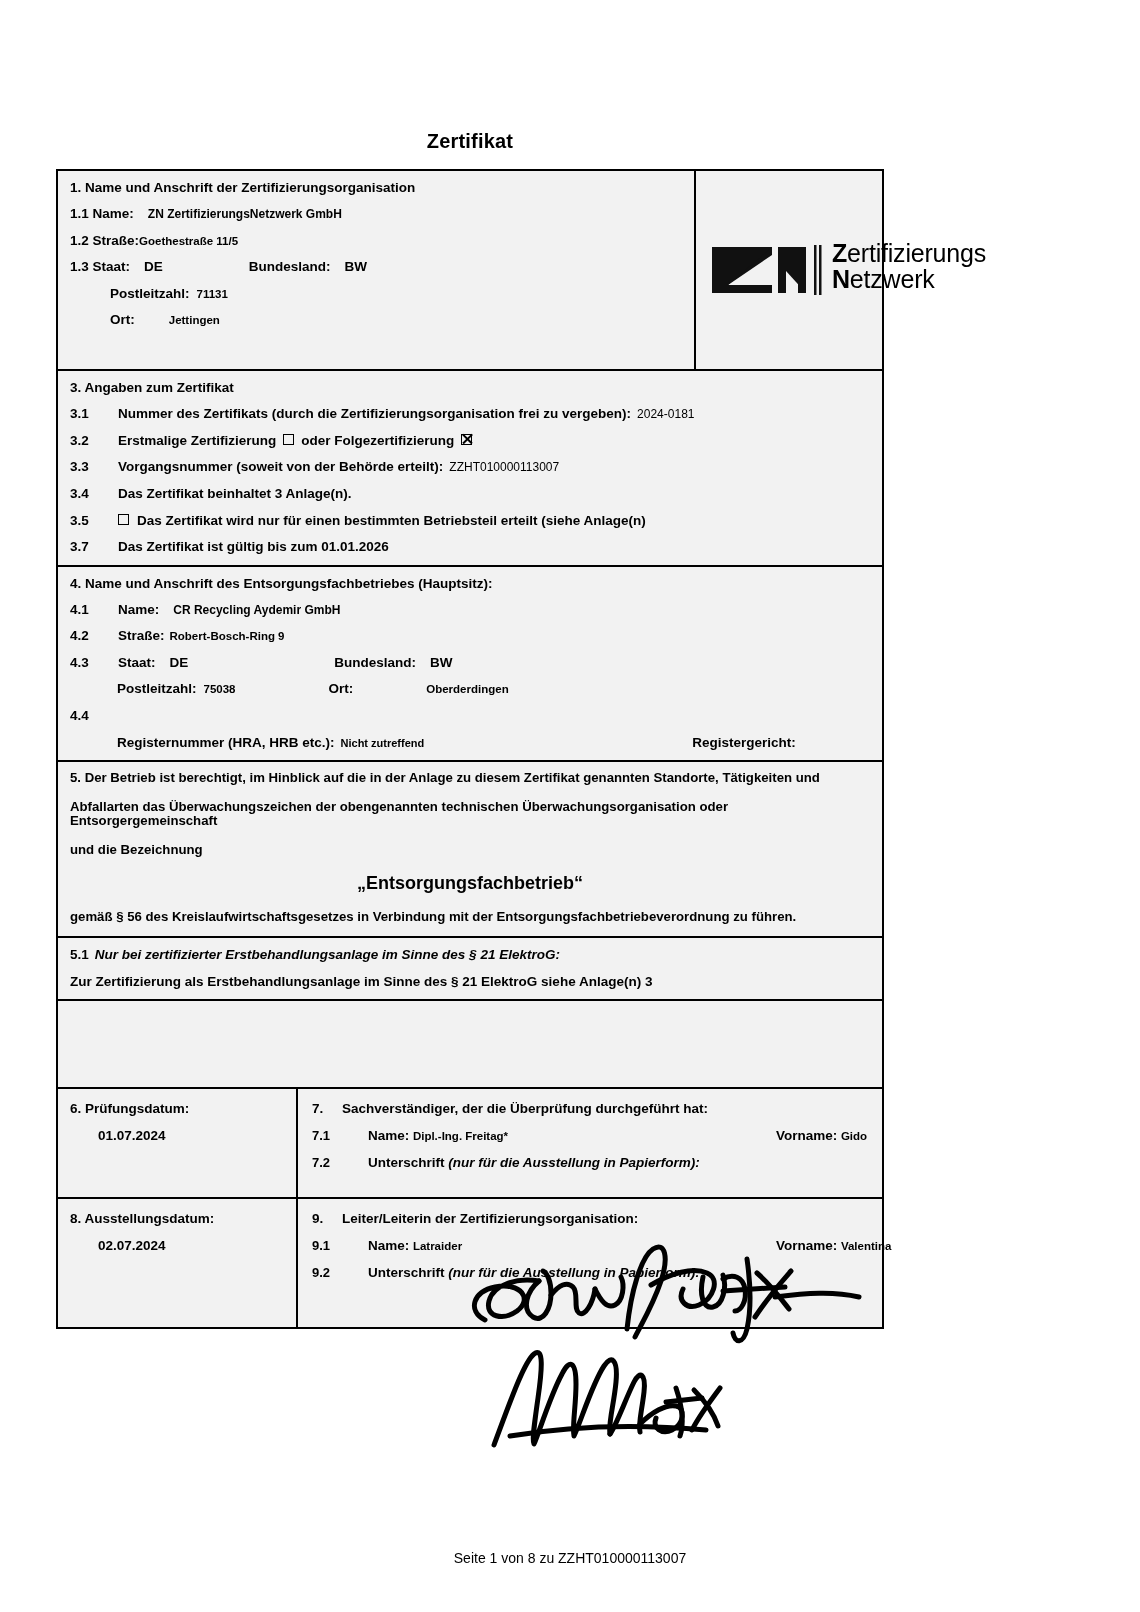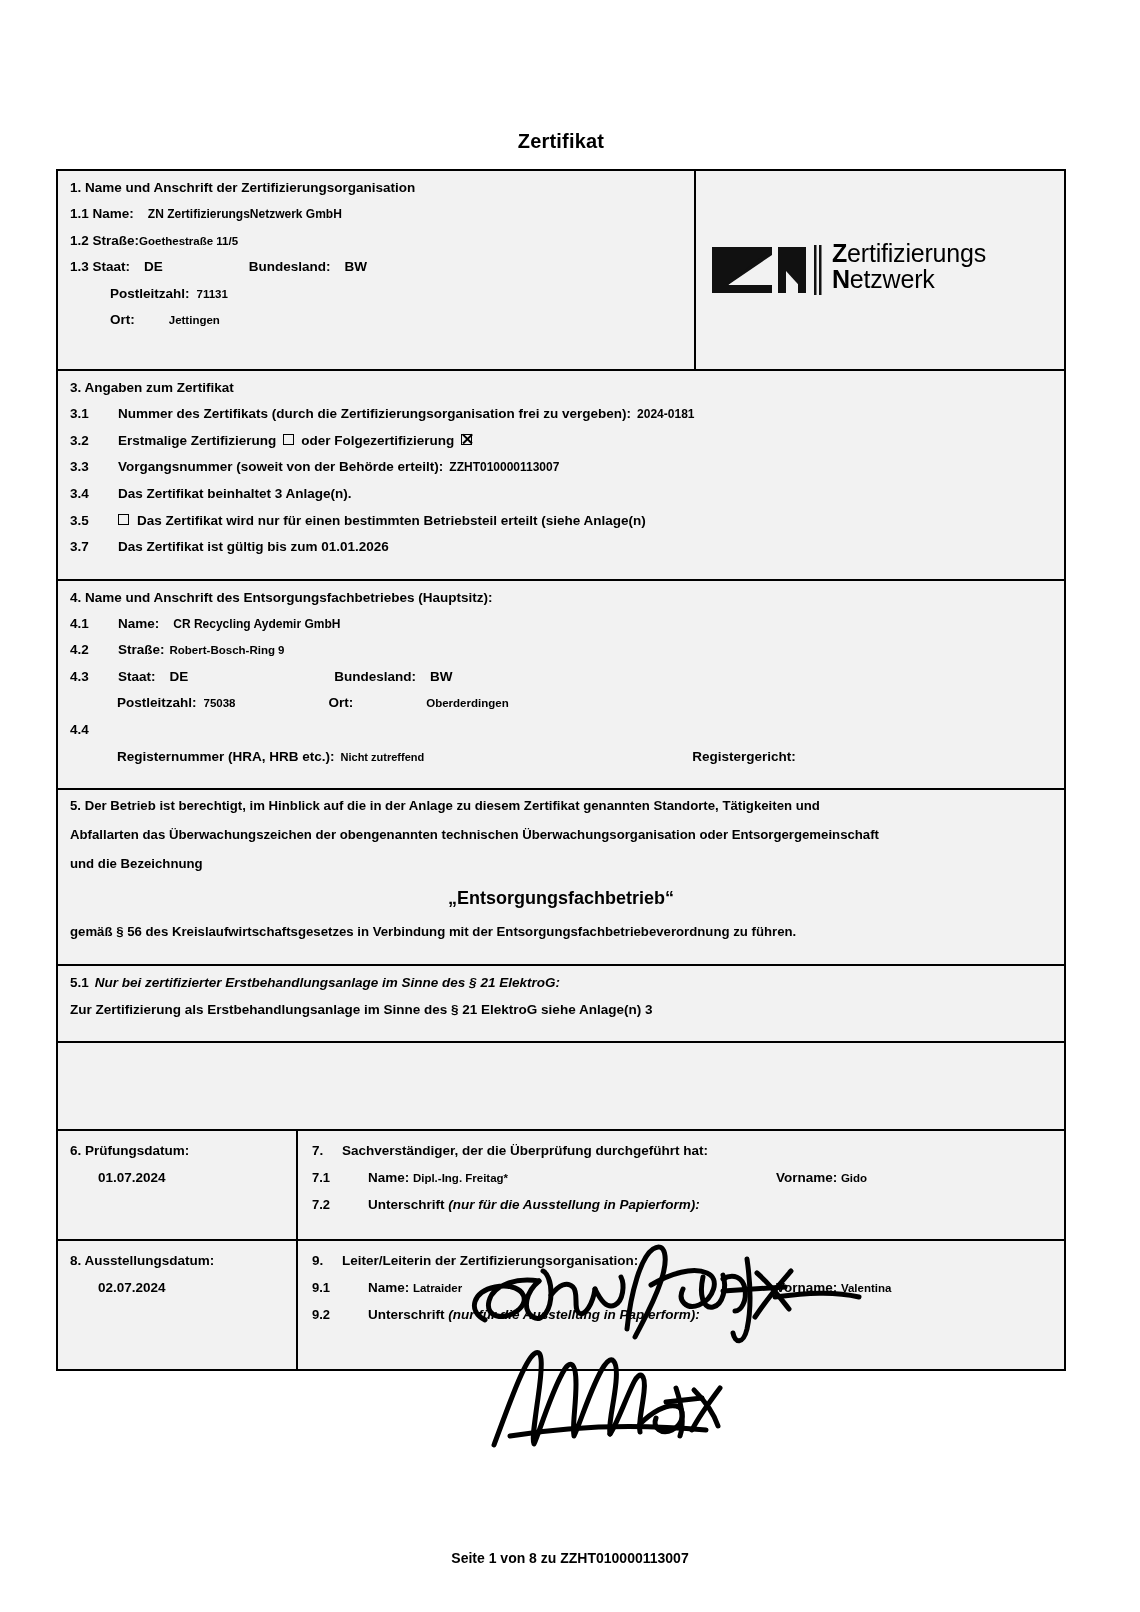--- a/index.html
+++ b/index.html
@@ -15,40 +15,40 @@
     position: relative;
     width: 1140px;
     height: 1612px;
     background: #ffffff;
     overflow: hidden;
   }
   .sheet {
     position: absolute;
     left: 56px;
     top: 130px;
-    width: 1010px;
+    width: 828px;
   }
   .doc-title {
     text-align: center;
     font-size: 20px;
     font-weight: bold;
     letter-spacing: 0.2px;
     margin: 0 0 16px 0;
   }
   .tbl {
     border: 2px solid #000;
     background: #f2f2f2;
   }
   .band {
     border-bottom: 2px solid #000;
     position: relative;
   }
   .band:last-child { border-bottom: none; }
   .pad {
-    padding: 9px 12px 24px 12px;
+    padding: 9px 12px 10px 12px;
   }
   .row {
     display: flex;
     align-items: baseline;
     margin: 0 0 11px 0;
     line-height: 1.15;
   }
   .row:last-child { margin-bottom: 0; }
   .lbl-b {
     font-size: 13.5px;
@@ -67,21 +67,21 @@
   .val-norm {
     font-size: 11.5px;
     font-weight: bold;
   }
   .hdr {
     font-size: 13.5px;
     font-weight: bold;
     margin: 0 0 11px 0;
   }
   .txt13 { font-size: 13.5px; font-weight: bold; }
-  .txt12 { font-size: 12px; font-weight: bold; }
+  .txt12 { font-size: 12px; font-weight: normal; }
   .txt11 { font-size: 11px; font-weight: bold; }
 
   
   .sec1 {
     display: flex;
     min-height: 198px;
   }
   .sec1-left {
     flex: 0 0 636px;
     padding: 9px 12px 10px 12px;
@@ -195,21 +195,21 @@
 
   .sigimg { position: absolute; pointer-events: none; }
 
   .footer {
     position: absolute;
     left: 0;
     right: 0;
     top: 1550px;
     text-align: center;
     font-size: 14px;
-    font-weight: bold;
+    font-weight: normal;
   }
 </style>
 </head>
 <body>
 
 <div class="page">
 
   <div class="sheet">
 
     <div class="doc-title">Zertifikat</div>

